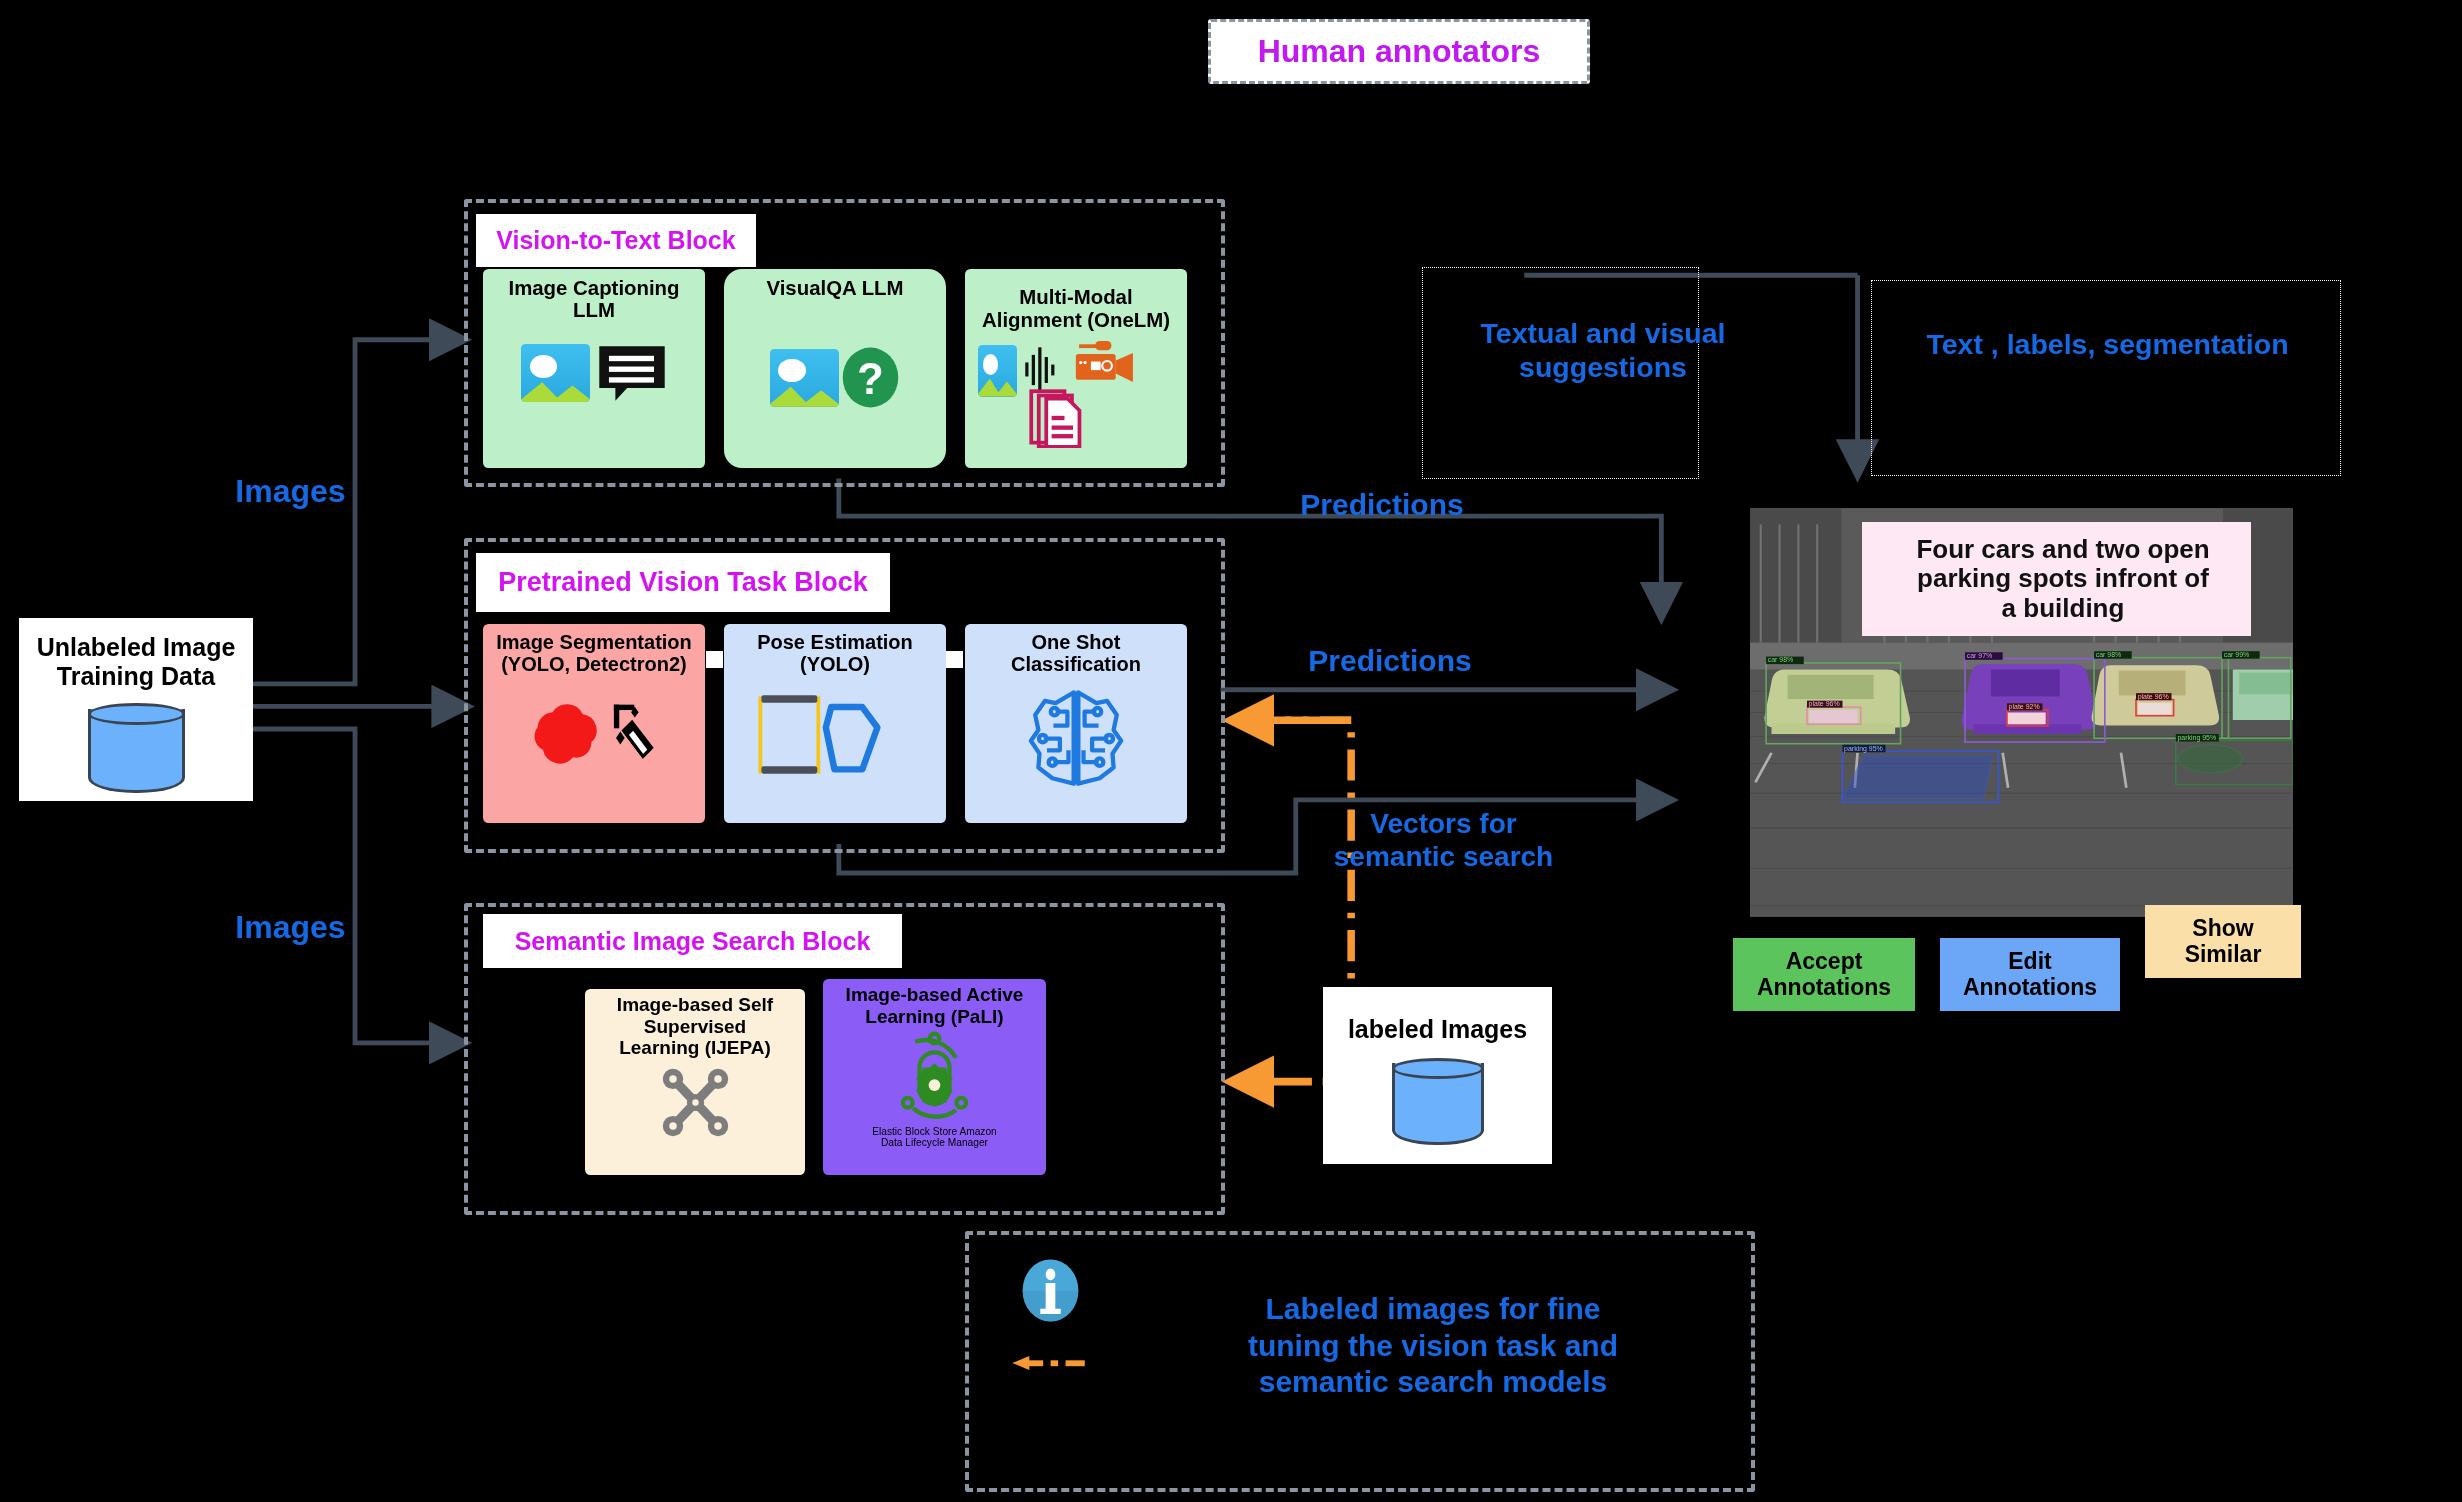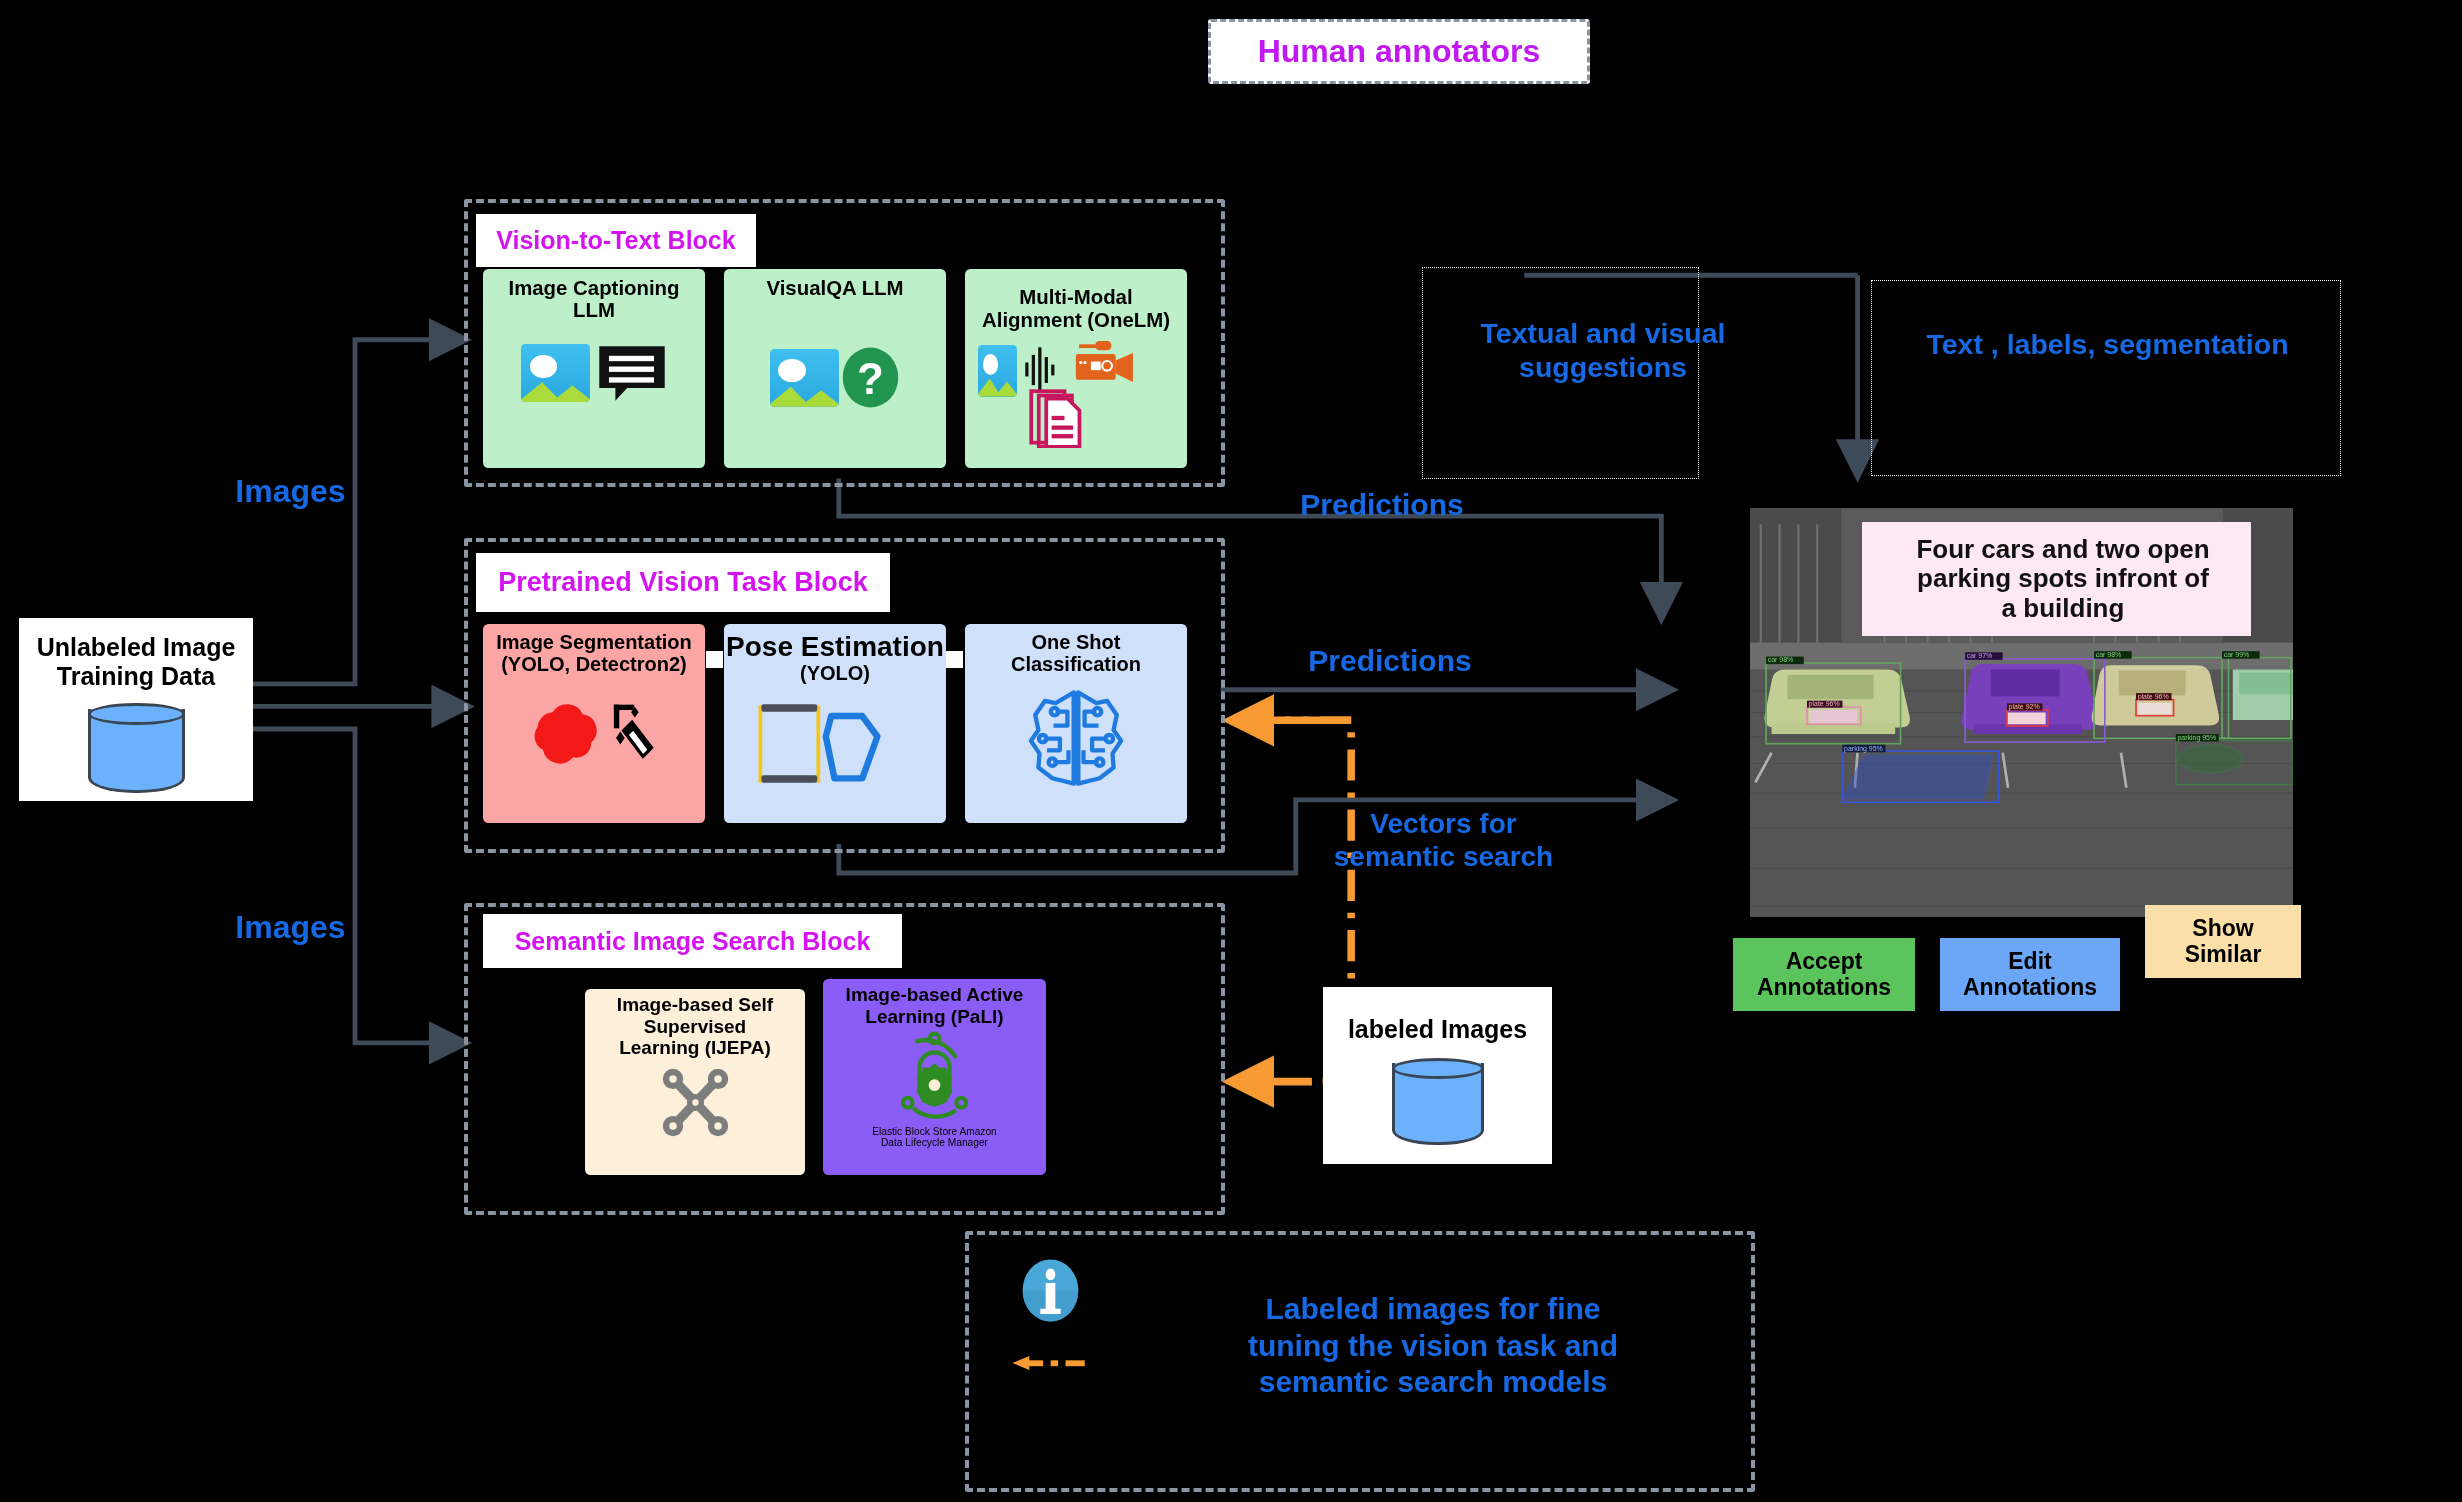--- a/index.html
+++ b/index.html
@@ -105,21 +105,21 @@
         <path d="M4,4 h122 v78 h-70 l-22,24 v-24 h-30 z" fill="#111"></path>
       <g fill="#fff">
           <rect x="22" y="22" width="84" height="10"></rect>
           <rect x="22" y="42" width="84" height="10"></rect>
           <rect x="22" y="62" width="84" height="10"></rect>
         </g>
       </svg>
   </div>
 </div>
 
-<div class="abs sub-card" style="left:724px;top:269px;width:222px;height:199px;background:#bdf0c8;">
+<div class="abs sub-card" style="left:724px;top:269px;width:222px;height:199px;background:#bdf0c8;border-radius:18px;">
   <div style="font-size:20.4px;margin-top:7.5px;">VisualQA LLM</div>
   <div style="margin-top:47px;display:flex;align-items:center;gap:2.2px;">
     <div class="pic" style="width:69px;height:58px;">
         <div class="sun"></div>
         <div class="mtn"></div>
       </div>
     <svg width="59" height="63" viewBox="0 0 110 118">
         <ellipse cx="55" cy="59" rx="52" ry="56" fill="#21954f"></ellipse>
       <text x="55" y="90" font-size="82" font-family="Liberation Sans, sans-serif" font-weight="bold" fill="#fff" text-anchor="middle">?</text>
       </svg>
@@ -193,21 +193,21 @@
         </g>
       <g fill="none" stroke="#000" stroke-width="6">
           <path d="M206,74 l12,-12 l30,40 l-12,12 z"></path>
         </g>
     </svg>
   </div>
 </div>
 <div class="abs" style="left:706px;top:651px;width:17px;height:17px;background:#fff;"></div>
 
 <div class="abs sub-card" style="left:724px;top:624px;width:222px;height:199px;background:#cfe0fb;">
-  <div style="font-size:28px;margin-top:6.5px;">Pose Estimation</div>
+  <div style="font-size:20px;margin-top:6.5px;">Pose Estimation</div>
   <div style="font-size:20px;">(YOLO)</div>
   <div style="margin-top:17px;">
     <svg width="161" height="86" viewBox="0 0 300 160">
       <g stroke="#f5c518" stroke-width="7">
           <line x1="10" y1="8" x2="10" y2="152"></line>
           <line x1="118" y1="8" x2="118" y2="152"></line>
         </g>
       <g fill="#4a4f59">
           <rect x="12" y="6" width="104" height="14" rx="4"></rect>
           <rect x="12" y="138" width="104" height="14" rx="4"></rect>

